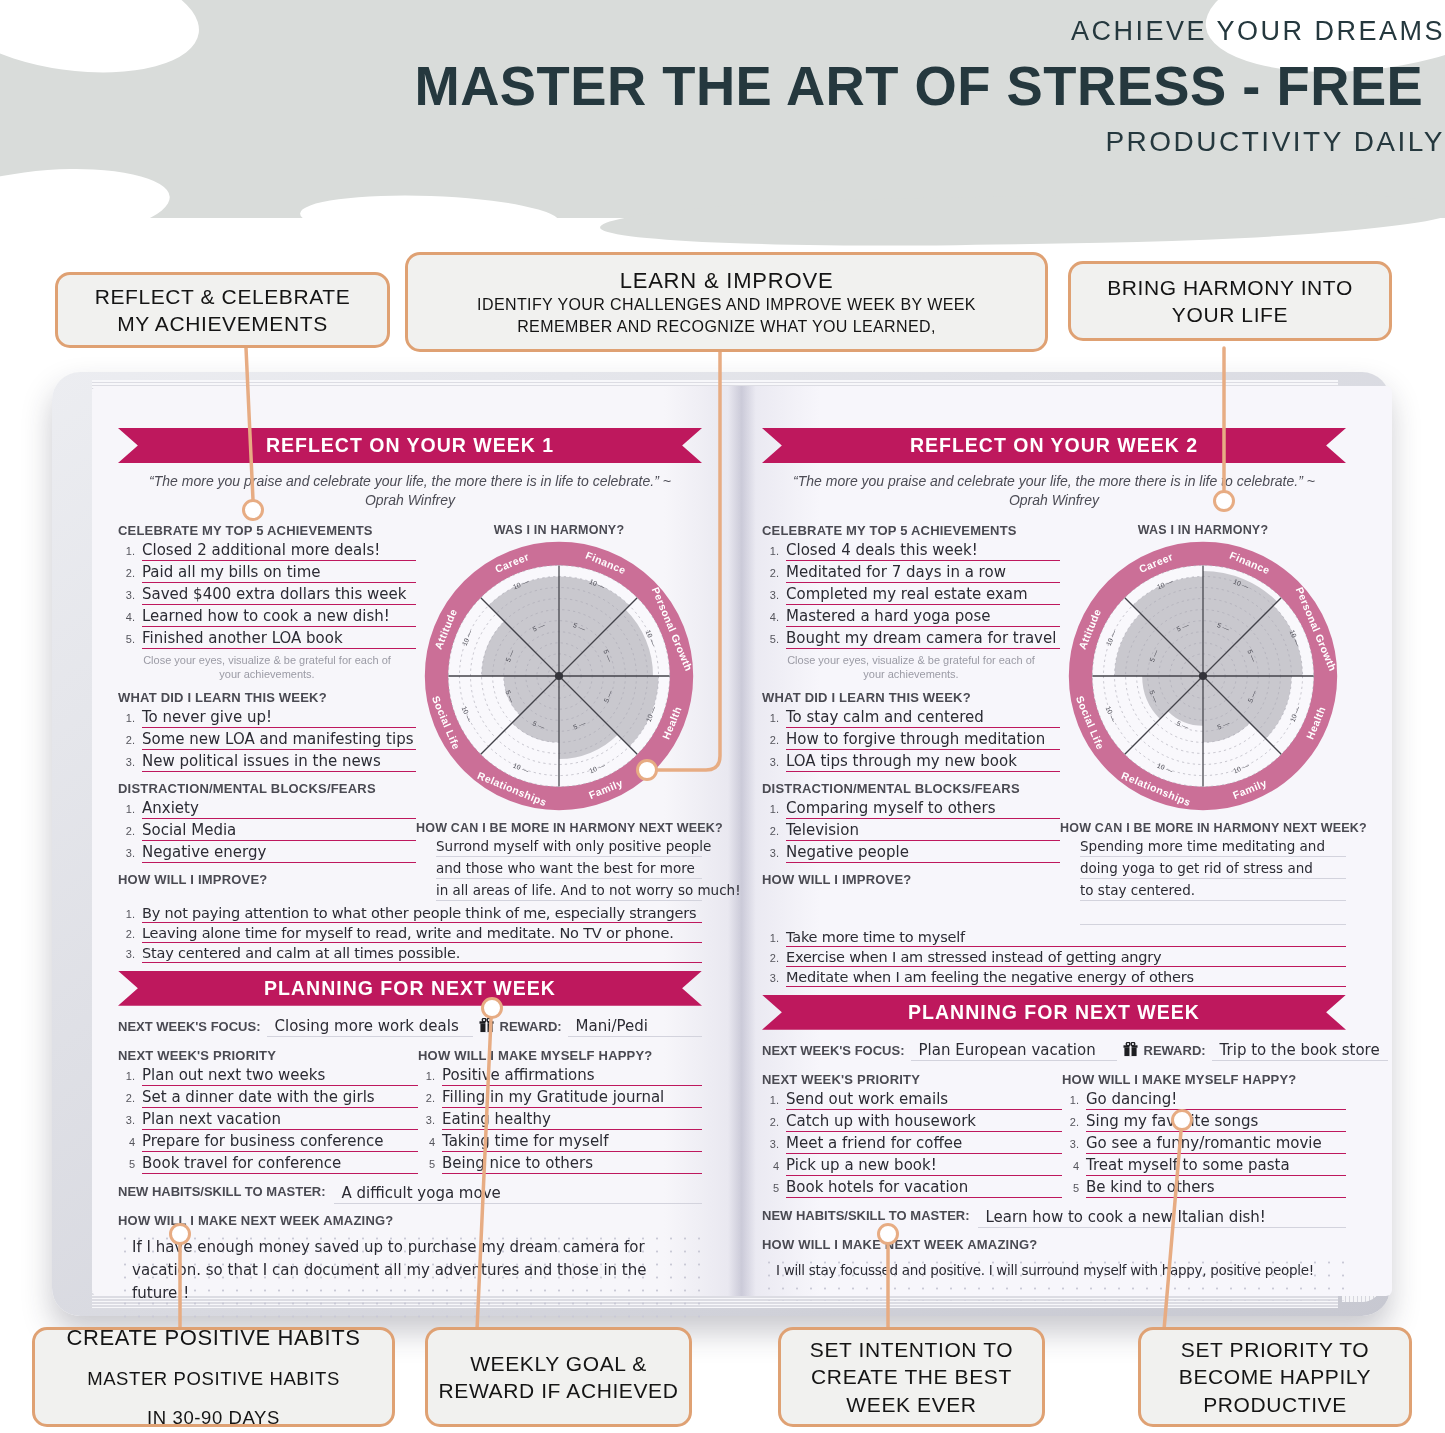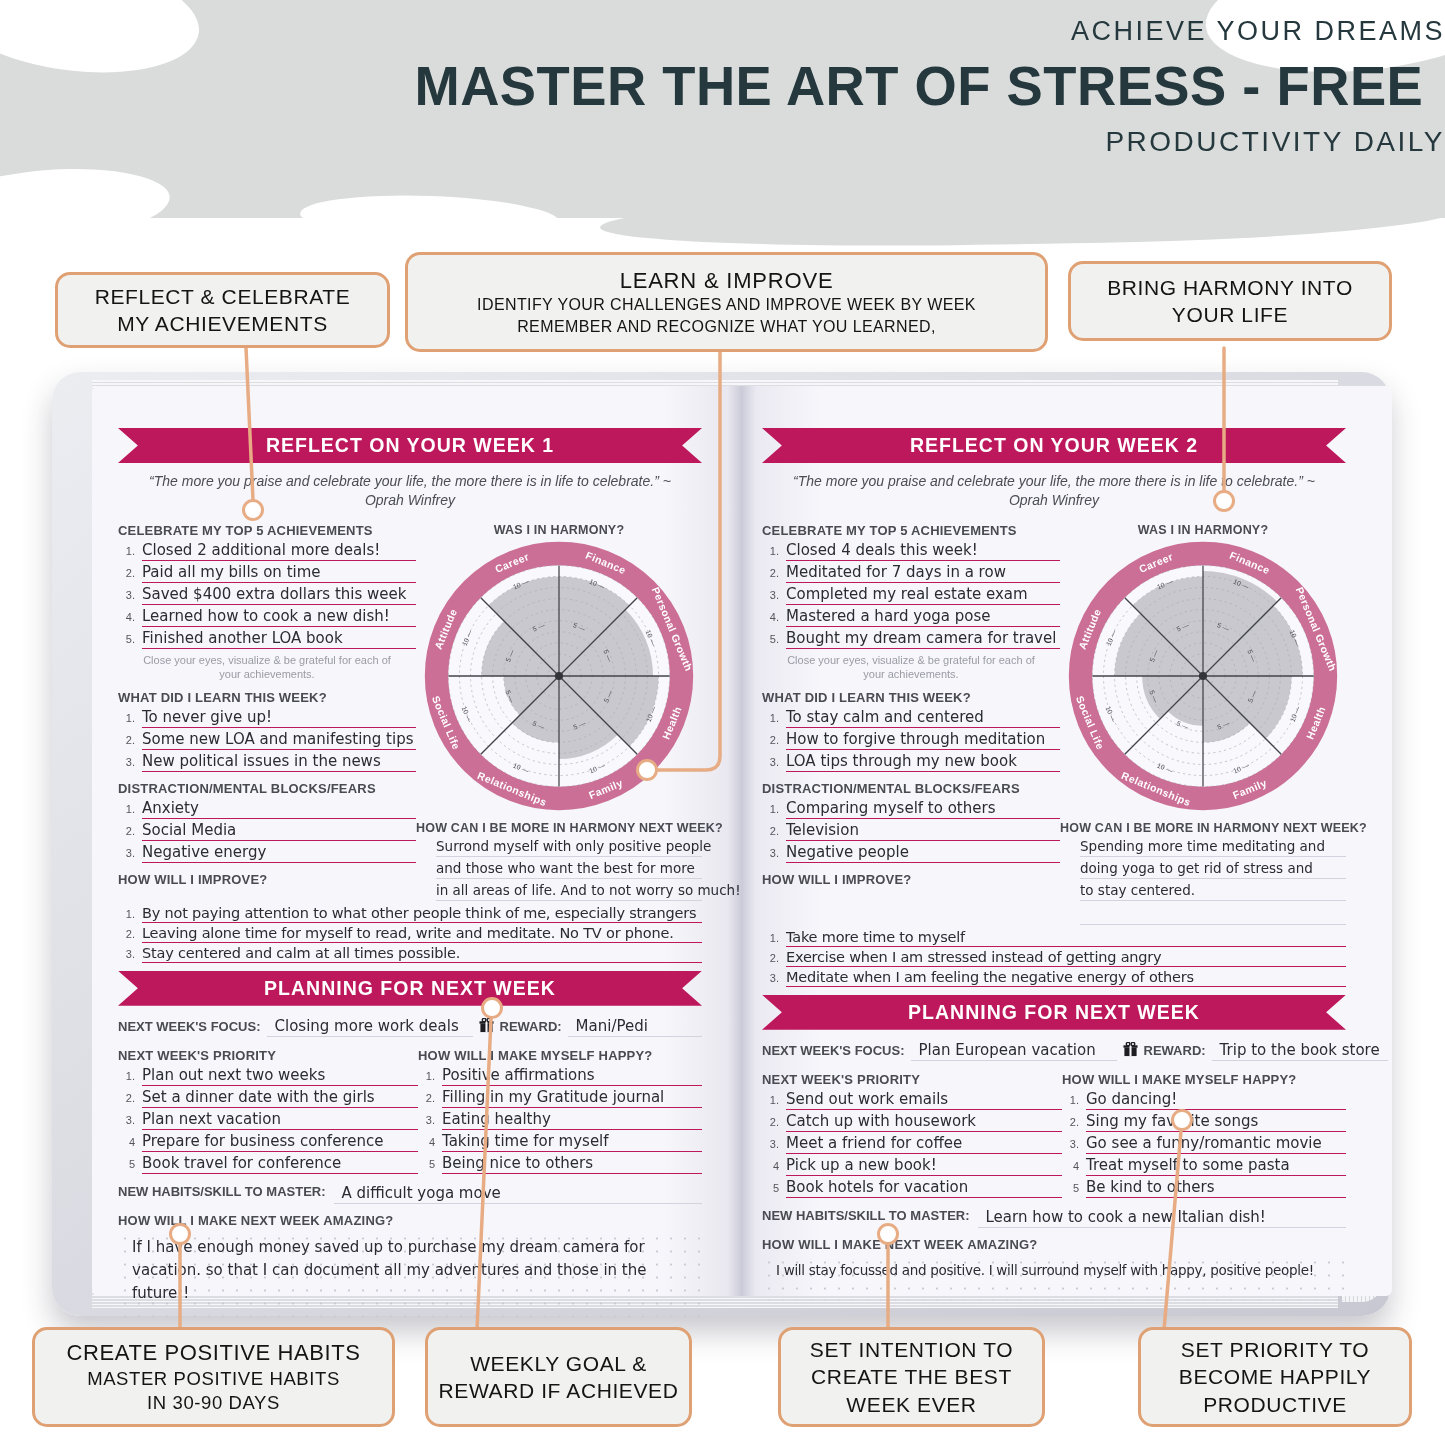--- a/index.html
+++ b/index.html
@@ -559,21 +559,21 @@
 </div>
 <div class="callout" style="left:405px;top:252px;width:643px;height:100px;">
   <div class="cb-title">LEARN &amp; IMPROVE</div>
   <div class="cb-desc">IDENTIFY YOUR CHALLENGES AND IMPROVE WEEK BY WEEK</div>
   <div class="cb-desc">REMEMBER AND RECOGNIZE WHAT YOU LEARNED,</div>
 </div>
 <div class="callout" style="left:1068px;top:261px;width:324px;height:80px;">
   <div class="cb-line">BRING HARMONY INTO</div>
   <div class="cb-line">YOUR LIFE</div>
 </div>
-<div class="callout" style="left:32px;top:1327px;width:363px;height:100px;">
+<div class="callout" style="left:32px;top:1327px;width:363px;height:100px;gap:15px;">
   <div class="cb-line cb-big">CREATE POSITIVE HABITS</div>
   <div class="cb-line cb-small">MASTER POSITIVE HABITS</div>
   <div class="cb-line cb-small">IN 30-90 DAYS</div>
 </div>
 <div class="callout" style="left:425px;top:1327px;width:267px;height:100px;">
   <div class="cb-line">WEEKLY GOAL &amp;</div>
   <div class="cb-line">REWARD IF ACHIEVED</div>
 </div>
 <div class="callout" style="left:778px;top:1327px;width:267px;height:100px;">
   <div class="cb-line">SET INTENTION TO</div>

